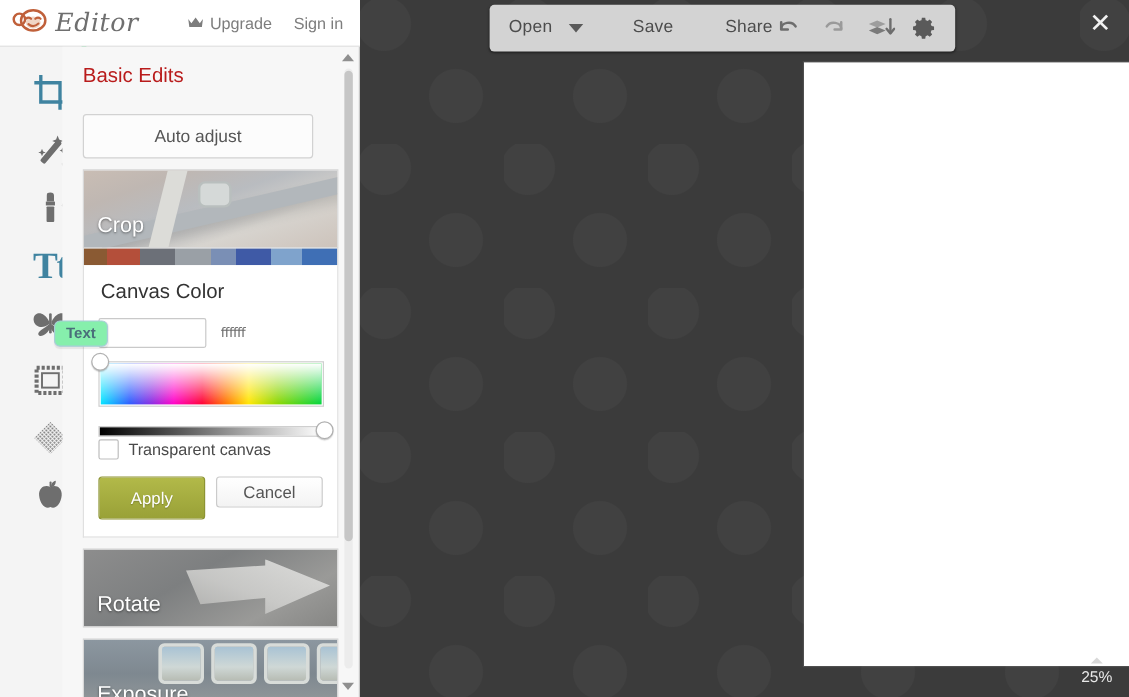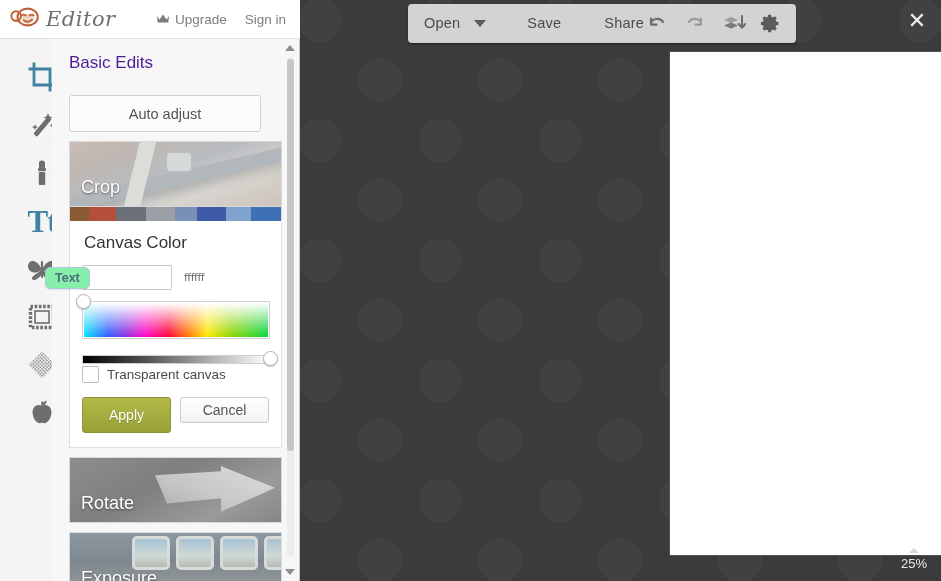--- a/index.html
+++ b/index.html
@@ -107,21 +107,21 @@
     padding:3px 9px; font-size:12.5px; color:#4a6e7a; font-weight:bold;
     z-index:40; box-shadow:0 1px 1px rgba(0,0,0,.08);
   }
 
   
   .panel{
     position:absolute; left:52px; top:39px; width:248px; height:542px;
     background:#f7f7f7; border-right:1px solid #c8c8c8; overflow:hidden;
   }
   .panel-title{
-    font-size:17px; color:#4c1d95; padding:14px 0 0 17px; font-weight:normal;
+    font-size:17px; color:#b91c1c; padding:14px 0 0 17px; font-weight:normal;
   }
   .panel-inner{
     position:absolute; left:17px; top:56px; width:213px;
   }
   .auto-adjust{
     width:192px; height:37px; background:#fcfcfc; border:1px solid #d2d2d2;
     border-radius:3px; font-size:14.5px; color:#555; cursor:pointer;
     display:flex; align-items:center; justify-content:center;
   }
 

